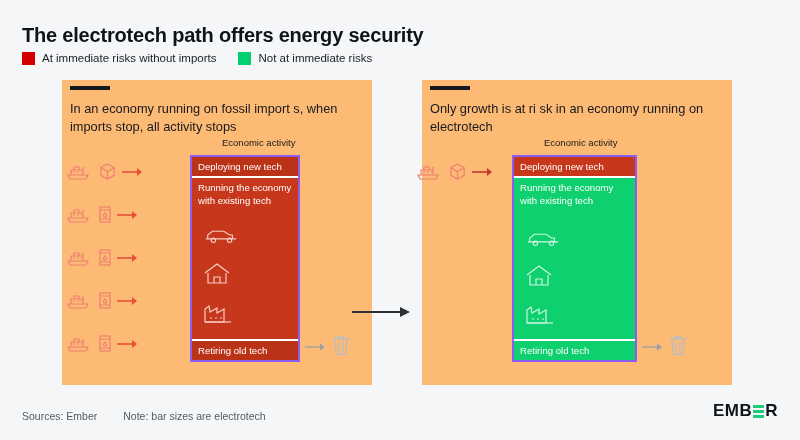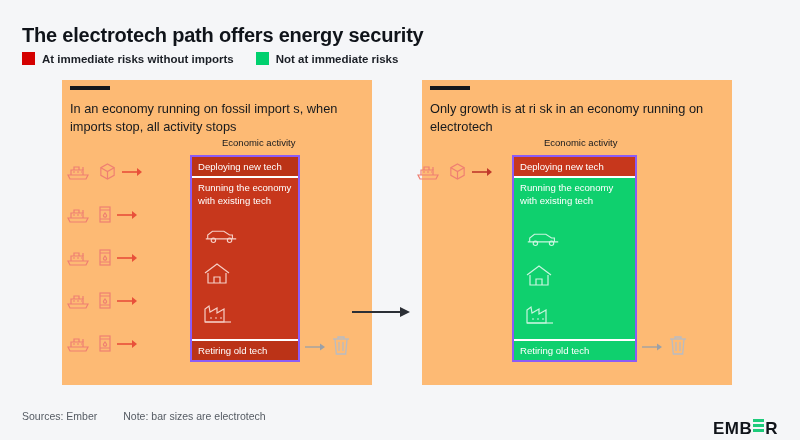--- a/index.html
+++ b/index.html
@@ -13,21 +13,21 @@
 
   
   .title {
     position: absolute; left: 22px; top: 24px;
     font-size: 20px; font-weight: bold; color: #10141a;
     letter-spacing: -0.2px;
   }
 
   
   .legend { position: absolute; left: 22px; top: 52px; display: flex; align-items: center; }
-  .legend-item { display: flex; align-items: flex-end; margin-right: 22px; font-weight: bold; }
+  .legend-item { display: flex; align-items: flex-start; margin-right: 22px; }
   .legend-swatch { width: 13px; height: 13px; margin-right: 7px; flex: none; }
   .legend-label { font-size: 11.5px; color: #1b1f26; white-space: nowrap; }
 
   
   .panels { position: absolute; left: 0; top: 80px; width: 800px; height: 305px; }
   .panel {
     position: absolute; top: 0; width: 310px; height: 305px;
     background: #fdba74;
   }
   .panel-left  { left: 62px; }
@@ -74,21 +74,21 @@
   
   .retire { position: absolute; display: flex; align-items: center; }
 
   
   .mid-arrow { position: absolute; left: 352px; top: 225px; }
 
   
   .footer { position: absolute; left: 22px; bottom: 18px; display: flex; align-items: center; }
   .footnote { font-size: 10.5px; color: #555b63; margin-right: 26px; white-space: nowrap; }
 
-  .logo { position: absolute; right: 22px; bottom: 1px; display: flex; align-items: flex-start; }
+  .logo { position: absolute; right: 22px; bottom: 19px; display: flex; align-items: center; }
   .logo-text { font-size: 17px; font-weight: bold; color: #10141a; letter-spacing: 0.5px; }
   .logo-e { display: inline-flex; flex-direction: column; justify-content: space-between;
             width: 11px; height: 13px; margin: 0 1px; vertical-align: middle; }
   .logo-e i { display: block; height: 3px; width: 100%; background: #1ecb7b; }
 </style>
 </head>
 <body>
 
 <div class="page">
 

